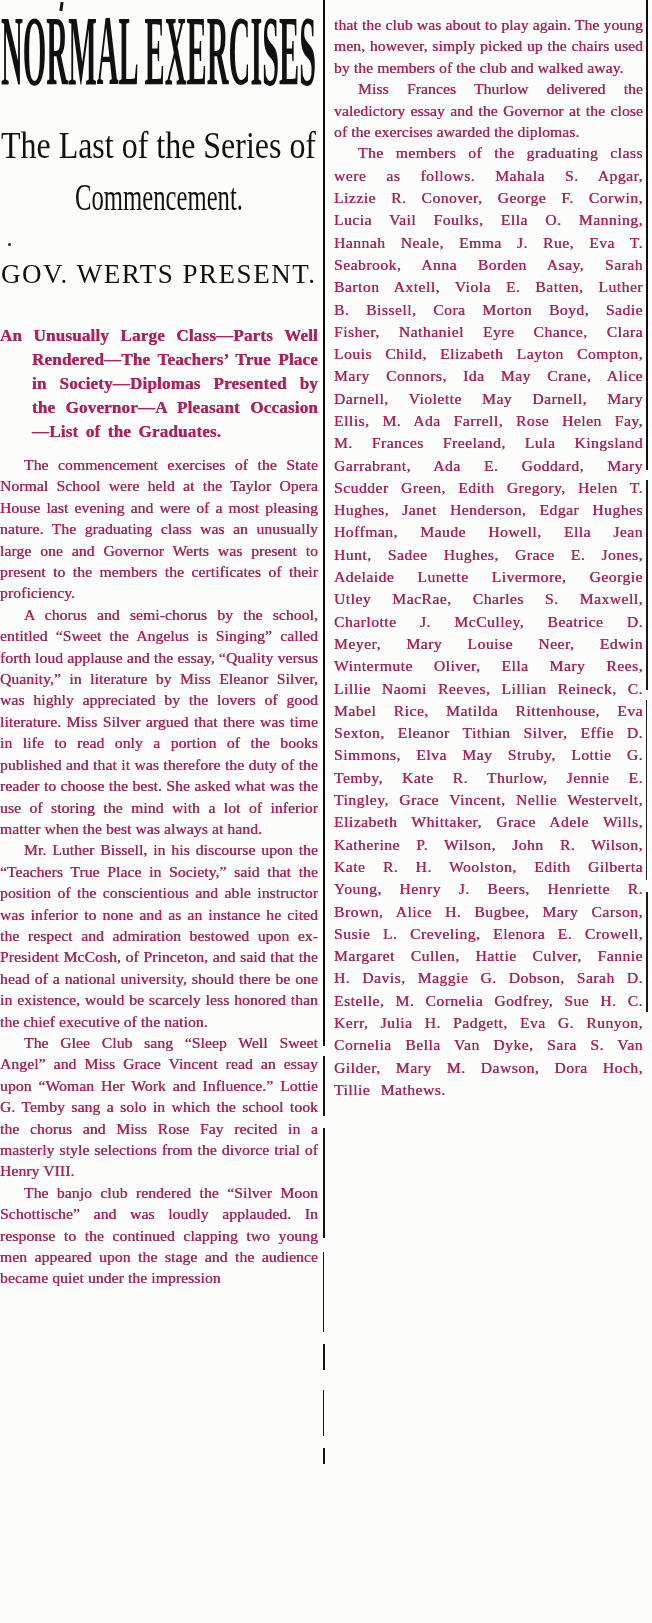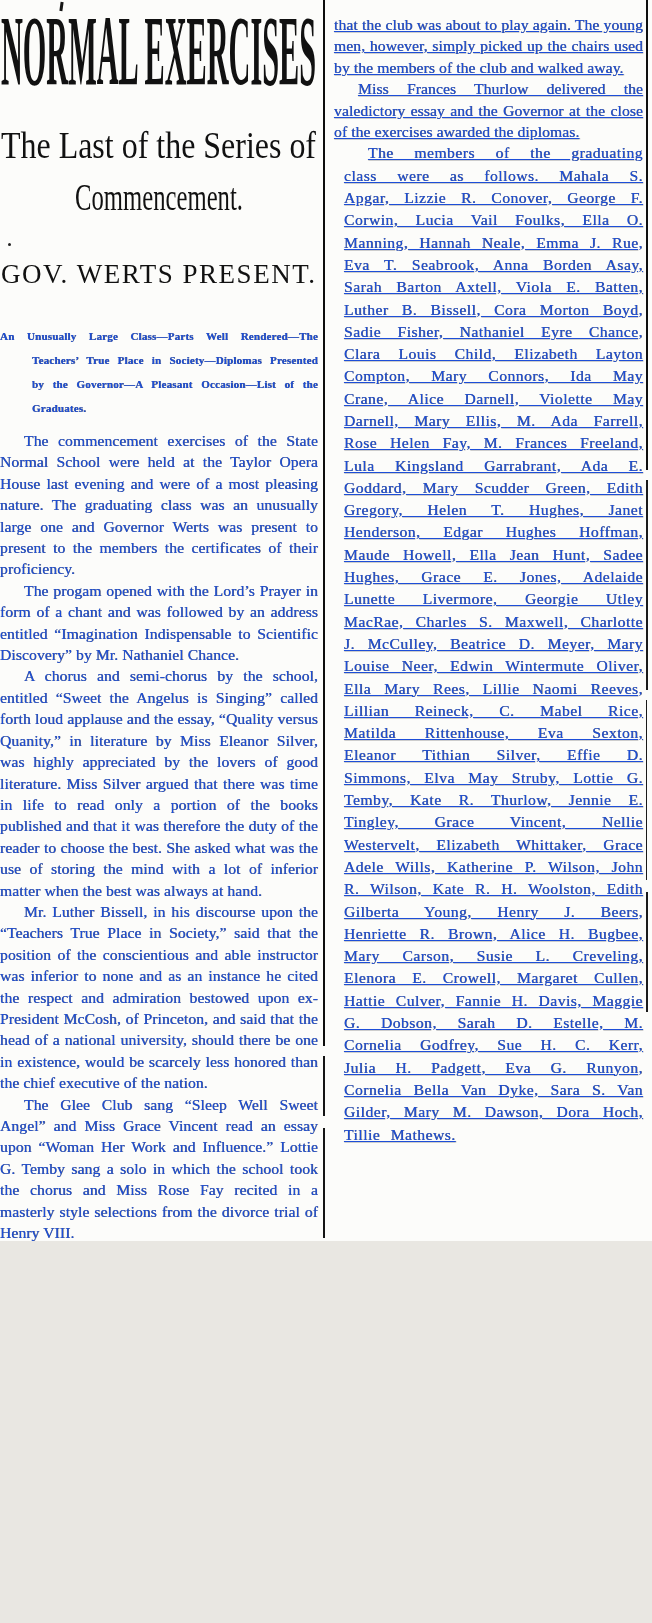--- a/index.html
+++ b/index.html
@@ -1,60 +1,59 @@
 <!DOCTYPE html>
 <html><head>
 <meta charset="utf-8">
 <style>
   html,body{margin:0;padding:0;background:#e9e7e2;}
   .page{
     position:relative;
-    width:652px;height:1241px;
+    width:652px;height:1623px;
     margin:0 auto;
     background:#fcfcfa;
-    color:#1d4ed8;
+    color:#be185d;
     font-family:"Liberation Serif", serif;
     overflow:hidden;
   }
   .ink{ text-shadow:0.35px 0.35px 0 rgba(10,10,10,.55), -0.2px 0 0 rgba(10,10,10,.25); }
   .col-left{
     position:absolute; left:0; top:0; width:318px;
   }
   .col-right{
-    position:absolute; left:334px; top:14px; width:309px;text-decoration:underline;
+    position:absolute; left:334px; top:14px; width:309px;
   }
   .headline-svg{ display:block; margin-top:4px; }
   .subhead-svg{ display:block; margin-top:22px; }
   .kicker-svg{ display:block; margin-top:34px; }
   svg text{ fill:#111; font-family:"Liberation Serif", serif; }
   .deck{
     margin:32px 0 10px 0;
     font-weight:bold;
-    font-size:11px;
+    font-size:17px;
     line-height:24px;
     text-align:justify;
     padding-left:32px;
     text-indent:-32px;
     word-spacing:3px;
     letter-spacing:.2px;
   }
   .body-par{
     margin:0;
     font-size:15.6px;
     line-height:21.4px;
     text-align:justify;
     text-indent:24px;
     letter-spacing:.1px;
   }
   .no-indent{ text-indent:0; }
   .grad-list{
     word-spacing:6px;
     letter-spacing:.5px;
     line-height:22.3px;
-    margin-left:10px;
   }
   .col-divider{
     position:absolute; left:323px; top:0; width:2px; height:1046px;
     background:#0c0c0c;
   }
   .col-divider-frag{
     position:absolute; left:323px; width:2px; background:#141414;
   }
   .frag-a{ top:1056px; height:60px; }
   .frag-b{ top:1128px; height:110px; width:1.5px; }
@@ -113,24 +112,24 @@
       <text x="159" y="90" text-anchor="middle" textLength="168" lengthAdjust="spacingAndGlyphs" style="font-size:38px;">Commencement.</text>
     </svg>
 
     <svg class="kicker-svg" width="318" height="36" viewBox="0 0 318 36">
       <text x="1" y="27" textLength="315" lengthAdjust="spacing" style="font-size:27px;letter-spacing:1px;">GOV. WERTS PRESENT.</text>
     </svg>
 
     <p class="deck ink">An Unusually Large Class—Parts Well Rendered—The Teachers’ True Place in Society—Diplomas Presented by the Governor—A Pleasant Occasion—List of the Graduates.</p>
 
     <p class="body-par ink">The commencement exercises of the State Normal School were held at the Taylor Opera House last evening and were of a most pleasing nature.  The graduating class was an unusually large one and Governor Werts was present to present to the members the certificates of their proficiency.</p>
-    <p class="body-par ink">The progam opened with the Lord’s Prayer in form of a chant and was followed by an address entitled “Imagination Indispensable to Scientific Discovery” by Mr. Nathaniel Chance.</p>
     <p class="body-par ink">A chorus and semi-chorus by the school, entitled “Sweet the Angelus is Singing” called forth loud applause and the essay, “Quality versus Quanity,” in literature by Miss Eleanor Silver, was highly appreciated by the lovers of good literature.  Miss Silver argued that there was time in life to read only a portion of the books published and that it was therefore the duty of the reader to choose the best.  She asked what was the use of storing the mind with a lot of inferior matter when the best was always at hand.</p>
     <p class="body-par ink">Mr. Luther Bissell, in his discourse upon the “Teachers True Place in Society,” said that the position of the conscientious and able instructor was inferior to none and as an instance he cited the respect and admiration bestowed upon ex-President McCosh, of Princeton, and said that the head of a national university, should there be one in existence, would be scarcely less honored than the chief executive of the nation.</p>
     <p class="body-par ink">The Glee Club sang “Sleep Well Sweet Angel” and Miss Grace Vincent read an essay upon “Woman Her Work and Influence.” Lottie G. Temby sang a solo in which the school took the chorus and Miss Rose Fay recited in a masterly style selections from the divorce trial of Henry VIII.</p>
+    <p class="body-par ink">The banjo club rendered the “Silver Moon Schottische” and was loudly applauded.  In response to the continued clapping two young men appeared upon the stage and the audience became quiet under the impression</p>
   </div>
 
   <div class="col-right">
     <p class="body-par no-indent ink">that the club was about to play again.  The young men, however, simply picked up the chairs used by the members of the club and walked away.</p>
     <p class="body-par ink">Miss Frances Thurlow delivered the valedictory essay and the Governor at the close of the exercises awarded the diplomas.</p>
     <p class="body-par grad-list ink">The members of the graduating class were as follows. Mahala S. Apgar, Lizzie R. Conover, George F. Corwin, Lucia Vail Foulks, Ella O. Manning, Hannah Neale, Emma J. Rue, Eva T. Seabrook, Anna Borden Asay, Sarah Barton Axtell, Viola E. Batten, Luther B. Bissell, Cora Morton Boyd, Sadie Fisher, Nathaniel Eyre Chance, Clara Louis Child, Elizabeth Layton Compton, Mary Connors, Ida May Crane, Alice Darnell, Violette May Darnell, Mary Ellis, M. Ada Farrell, Rose Helen Fay, M. Frances Freeland, Lula Kingsland Garrabrant, Ada E. Goddard, Mary Scudder Green, Edith Gregory, Helen T. Hughes, Janet Henderson, Edgar Hughes Hoffman, Maude Howell, Ella Jean Hunt, Sadee Hughes, Grace E. Jones, Adelaide Lunette Livermore, Georgie Utley MacRae, Charles S. Maxwell, Charlotte J. McCulley, Beatrice D. Meyer, Mary Louise Neer, Edwin Wintermute Oliver, Ella Mary Rees, Lillie Naomi Reeves, Lillian Reineck, C. Mabel Rice, Matilda Rittenhouse, Eva Sexton, Eleanor Tithian Silver, Effie D. Simmons, Elva May Struby, Lottie G. Temby, Kate R. Thurlow, Jennie E. Tingley, Grace Vincent, Nellie Westervelt, Elizabeth Whittaker, Grace Adele Wills, Katherine P. Wilson, John R. Wilson, Kate R. H. Woolston, Edith Gilberta Young, Henry J. Beers, Henriette R. Brown, Alice H. Bugbee, Mary Carson, Susie L. Creveling, Elenora E. Crowell, Margaret Cullen, Hattie Culver, Fannie H. Davis, Maggie G. Dobson, Sarah D. Estelle, M. Cornelia Godfrey, Sue H. C. Kerr, Julia H. Padgett, Eva G. Runyon, Cornelia Bella Van Dyke, Sara S. Van Gilder, Mary M. Dawson, Dora Hoch, Tillie Mathews.</p>
   </div>
 
 </div>
 

